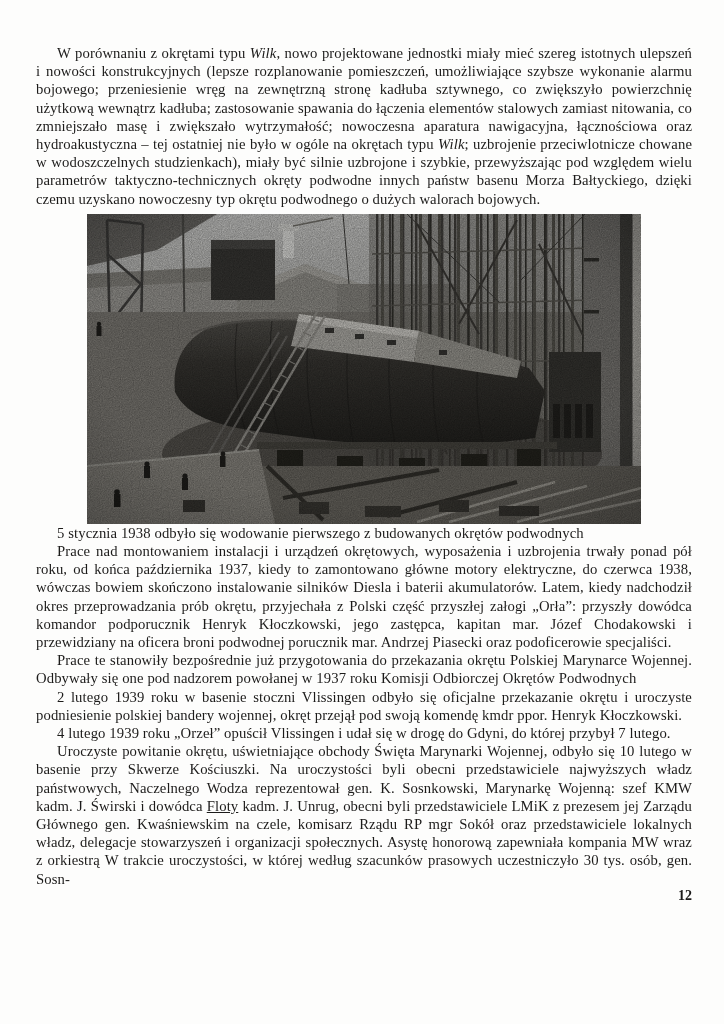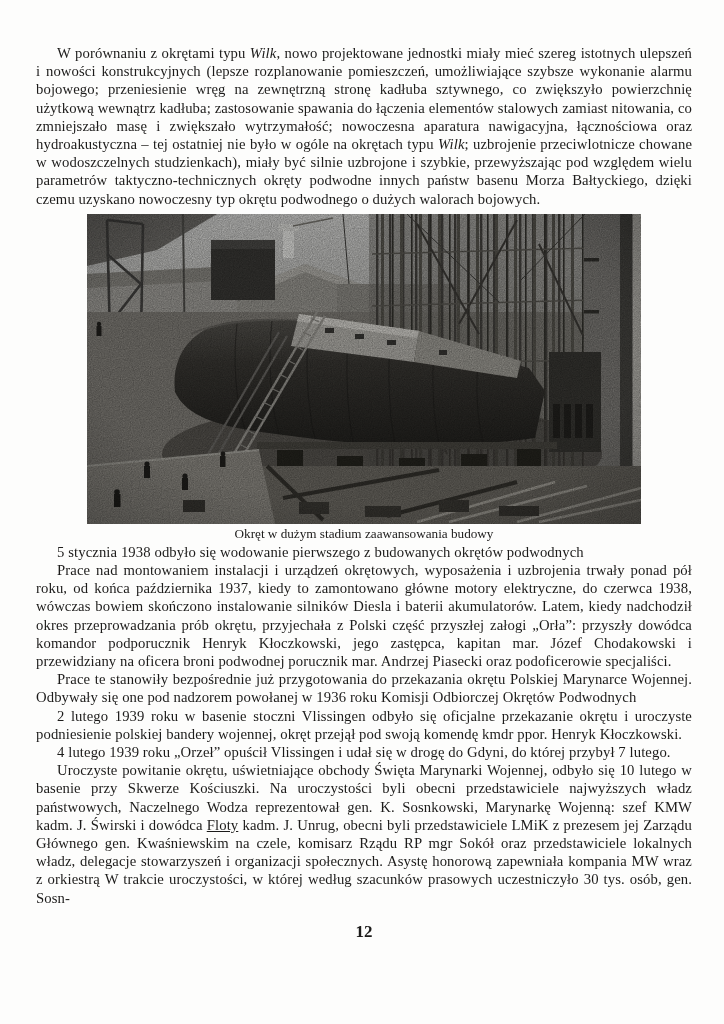--- a/index.html
+++ b/index.html
@@ -26,23 +26,22 @@
   figure{margin:6px 0 0 0;text-align:center;}
   .photo-frame{
     width:554px;height:310px;margin:0 auto;display:block;
     background:#888;
   }
   figcaption{
     font-size:13.2px;line-height:17px;
     text-align:center;color:#1c1b1a;margin:1px 0 1px 0;
   }
   .page-number{
-    margin-top:15px;
-    text-align:center;
-    font-size:17px;
+    text-align:right;
+    font-size:14px;
     font-weight:bold;
   }
 </style>
 </head>
 <body>
 
 <div class="page">
 
   <div class="article" id="intro-container">
       <p><span>W porównaniu z okrętami typu </span><span class="seg-italic">Wilk</span><span>, nowo projektowane jednostki miały mieć szereg istotnych ulepszeń i nowości konstrukcyjnych (lepsze rozplanowanie pomieszczeń, umożliwiające szybsze wykonanie alarmu bojowego; przeniesienie wręg na zewnętrzną stronę kadłuba sztywnego, co zwiększyło powierzchnię użytkową wewnątrz kadłuba; zastosowanie spawania do łączenia elementów stalowych zamiast nitowania, co zmniejszało masę i zwiększało wytrzymałość; nowoczesna aparatura nawigacyjna, łącznościowa oraz hydroakustyczna – tej ostatniej nie było w ogóle na okrętach typu </span><span class="seg-italic">Wilk</span><span>; uzbrojenie przeciwlotnicze chowane w wodoszczelnych studzienkach), miały być silnie uzbrojone i szybkie, przewyższając pod względem wielu parametrów taktyczno-technicznych okręty podwodne innych państw basenu Morza Bałtyckiego, dzięki czemu uzyskano nowoczesny typ okrętu podwodnego o dużych walorach bojowych.</span></p>
@@ -235,27 +234,26 @@
 
       <g stroke="#3f3e3b" stroke-width="1">
         <line x1="320" y1="0" x2="412" y2="88"></line>
           <line x1="498" y1="0" x2="434" y2="66"></line>
         <line x1="256" y1="0" x2="262" y2="70"></line>
       </g>
 
       <rect x="0" y="0" width="554" height="310" filter="url(#grain)" opacity="0.5"></rect>
       <rect x="0" y="0" width="554" height="310" fill="url(#vig)"></rect>
     </svg>
-    <figcaption>Okręt w dużym stadium zaawansowania budowy</figcaption>
   </figure>
 
   <div class="article" id="body-container">
       <p><span>5 stycznia 1938 odbyło się wodowanie pierwszego z budowanych okrętów podwodnych</span></p>
       <p><span>Prace nad montowaniem instalacji i urządzeń okrętowych, wyposażenia i uzbrojenia trwały ponad pół roku, od końca października 1937, kiedy to zamontowano główne motory elektryczne, do czerwca 1938, wówczas bowiem skończono instalowanie silników Diesla i baterii akumulatorów. Latem, kiedy nadchodził okres przeprowadzania prób okrętu, przyjechała z Polski część przyszłej załogi „Orła”: przyszły dowódca komandor podporucznik Henryk Kłoczkowski, jego zastępca, kapitan mar. Józef Chodakowski i przewidziany na oficera broni podwodnej porucznik mar. Andrzej Piasecki oraz podoficerowie specjaliści.</span></p>
-      <p><span>Prace te stanowiły bezpośrednie już przygotowania do przekazania okrętu Polskiej Marynarce Wojennej. Odbywały się one pod nadzorem powołanej w 1936 roku Komisji Odbiorczej Okrętów Podwodnych</span></p>
+      <p><span>Prace te stanowiły bezpośrednie już przygotowania do przekazania okrętu Polskiej Marynarce Wojennej. Odbywały się one pod nadzorem powołanej w 1937 roku Komisji Odbiorczej Okrętów Podwodnych</span></p>
       <p><span>2 lutego 1939 roku w basenie stoczni Vlissingen odbyło się oficjalne przekazanie okrętu i uroczyste podniesienie polskiej bandery wojennej, okręt przejął pod swoją komendę kmdr ppor. Henryk Kłoczkowski.</span></p>
       <p><span>4 lutego 1939 roku „Orzeł” opuścił Vlissingen i udał się w drogę do Gdyni, do której przybył 7 lutego.</span></p>
       <p><span>Uroczyste powitanie okrętu, uświetniające obchody Święta Marynarki Wojennej, odbyło się 10 lutego w basenie przy Skwerze Kościuszki. Na uroczystości byli obecni przedstawiciele najwyższych władz państwowych, Naczelnego Wodza reprezentował gen. K. Sosnkowski, Marynarkę Wojenną: szef KMW kadm. J. Świrski i dowódca </span><span class="seg-underline">Floty</span><span> kadm. J. Unrug, obecni byli przedstawiciele LMiK z prezesem jej Zarządu Głównego gen. Kwaśniewskim na czele, komisarz Rządu RP mgr Sokół oraz przedstawiciele lokalnych władz, delegacje stowarzyszeń i organizacji społecznych. Asystę honorową zapewniała kompania MW wraz z orkiestrą W trakcie uroczystości, w której według szacunków prasowych uczestniczyło 30 tys. osób, gen. Sosn-</span></p>
     </div>
 
   <div class="page-number">12</div>
 
 </div>
 
 </body></html>

